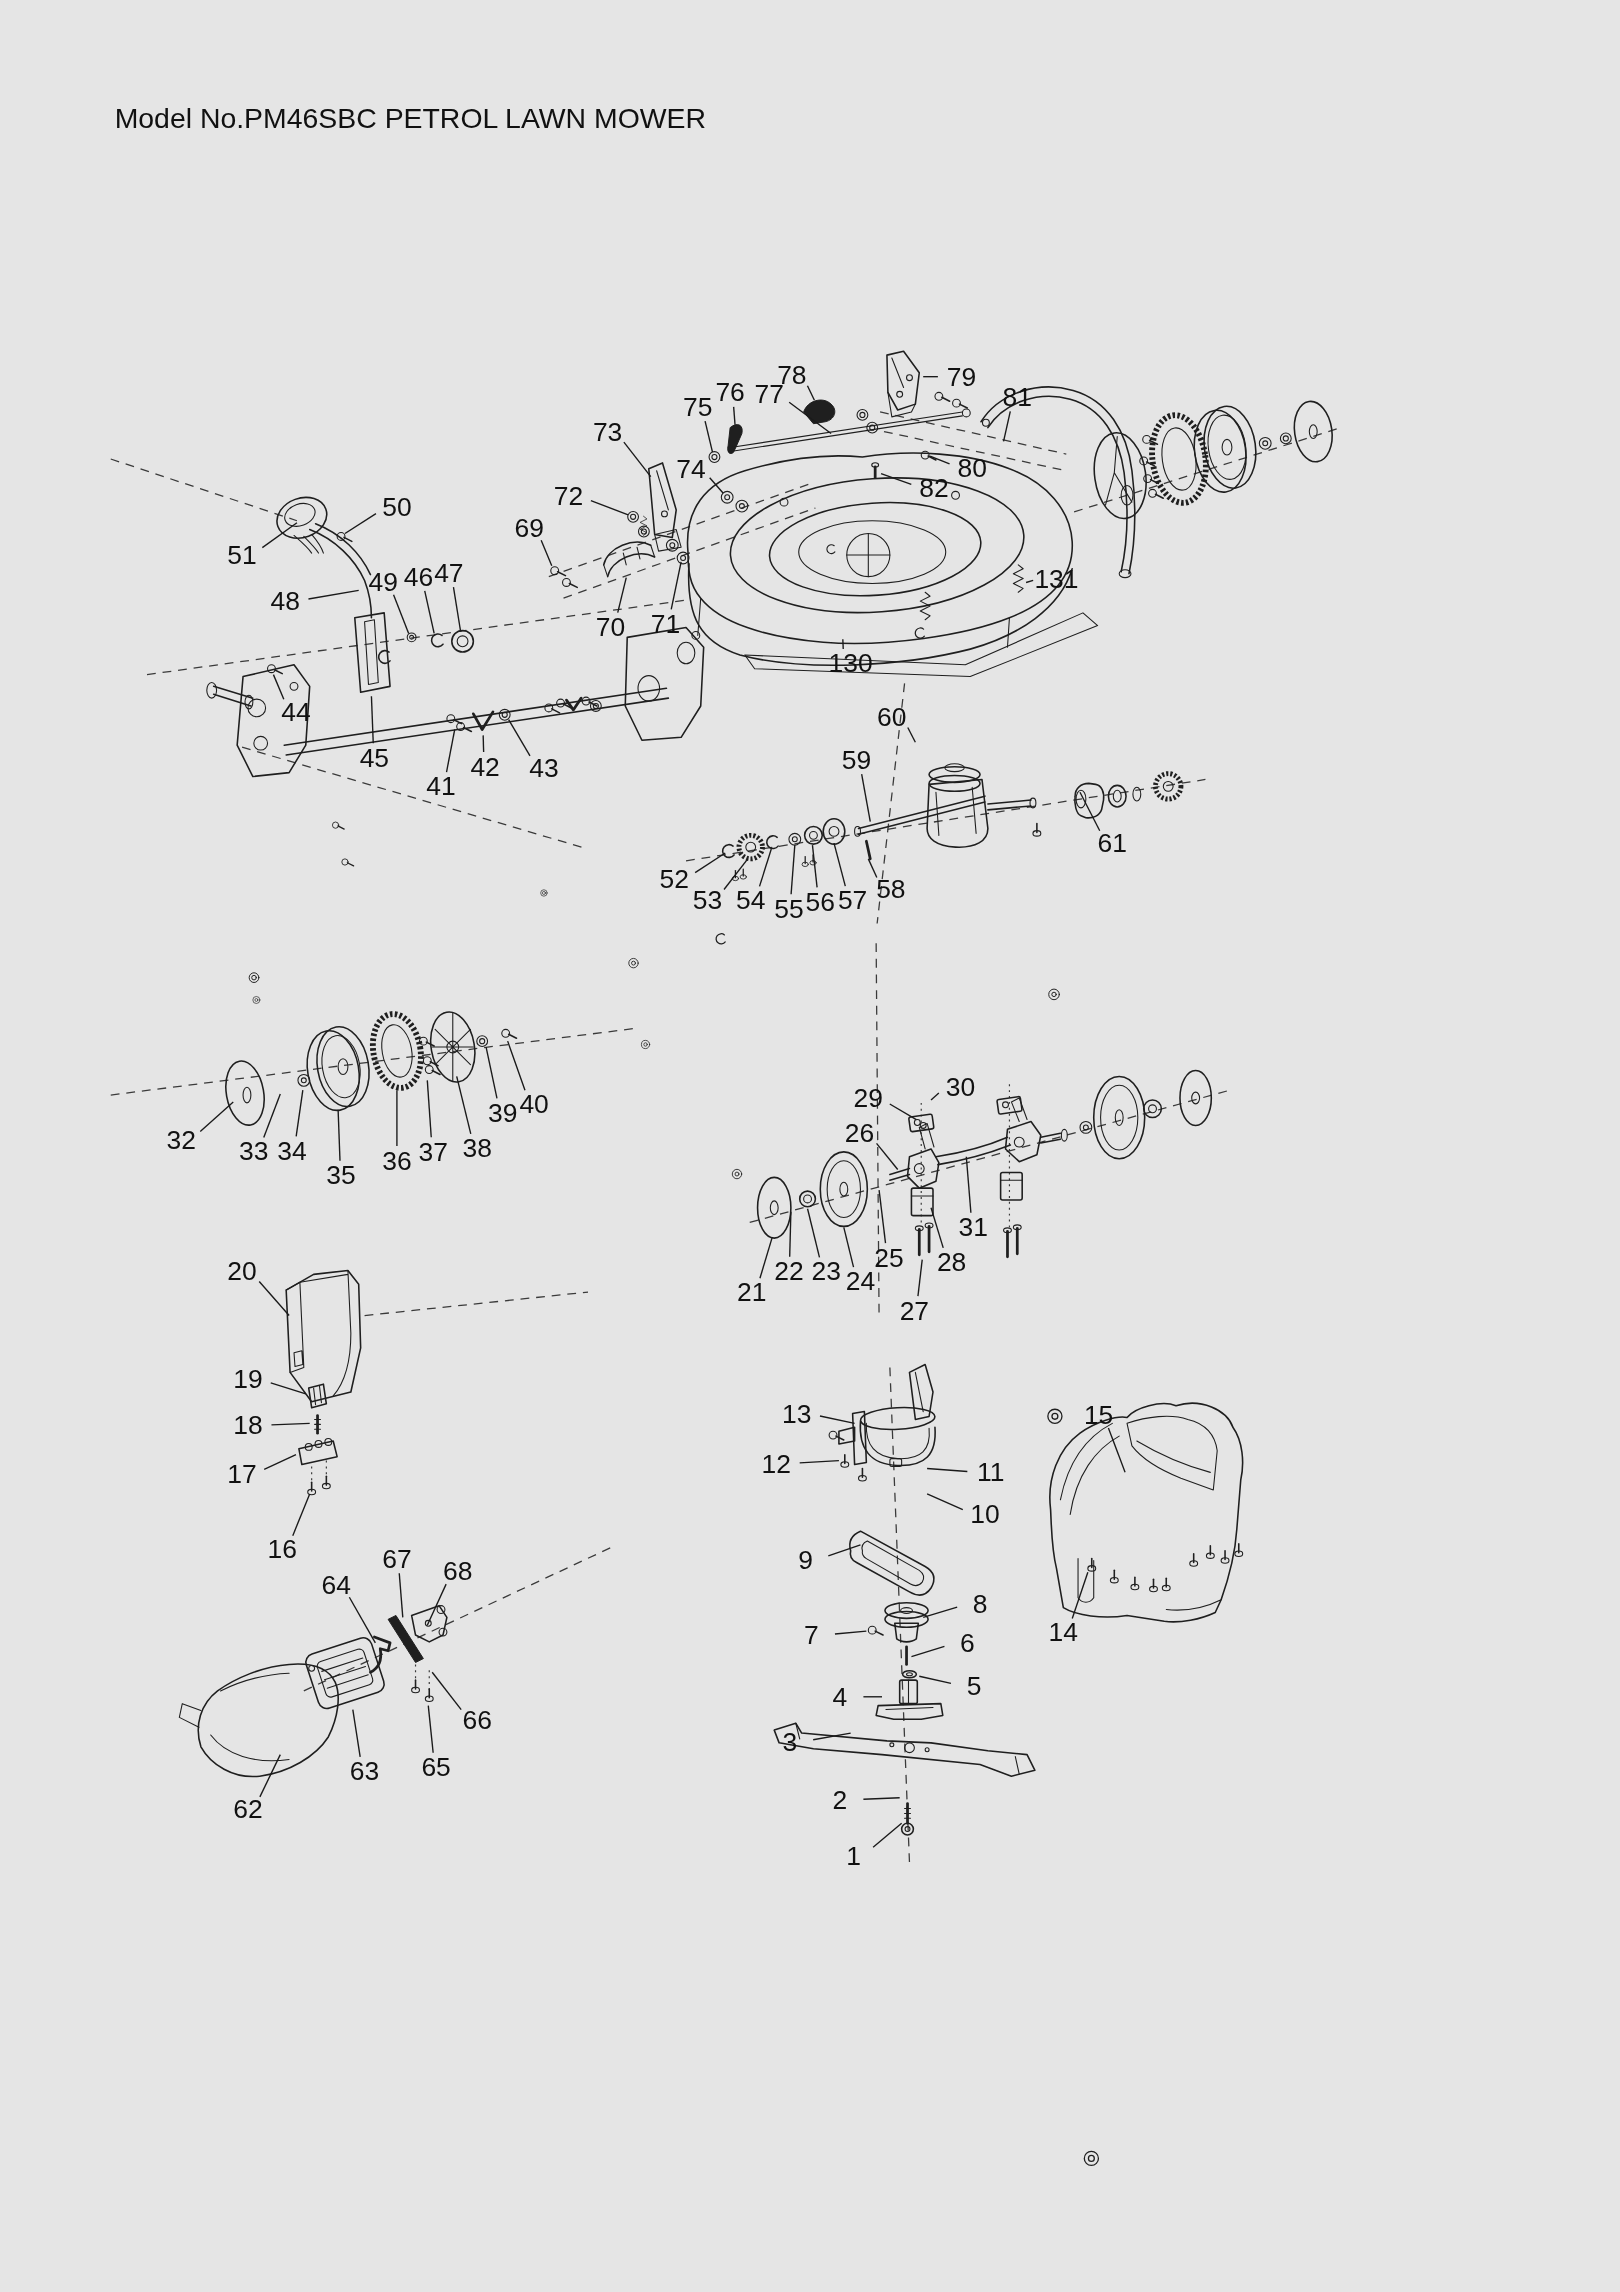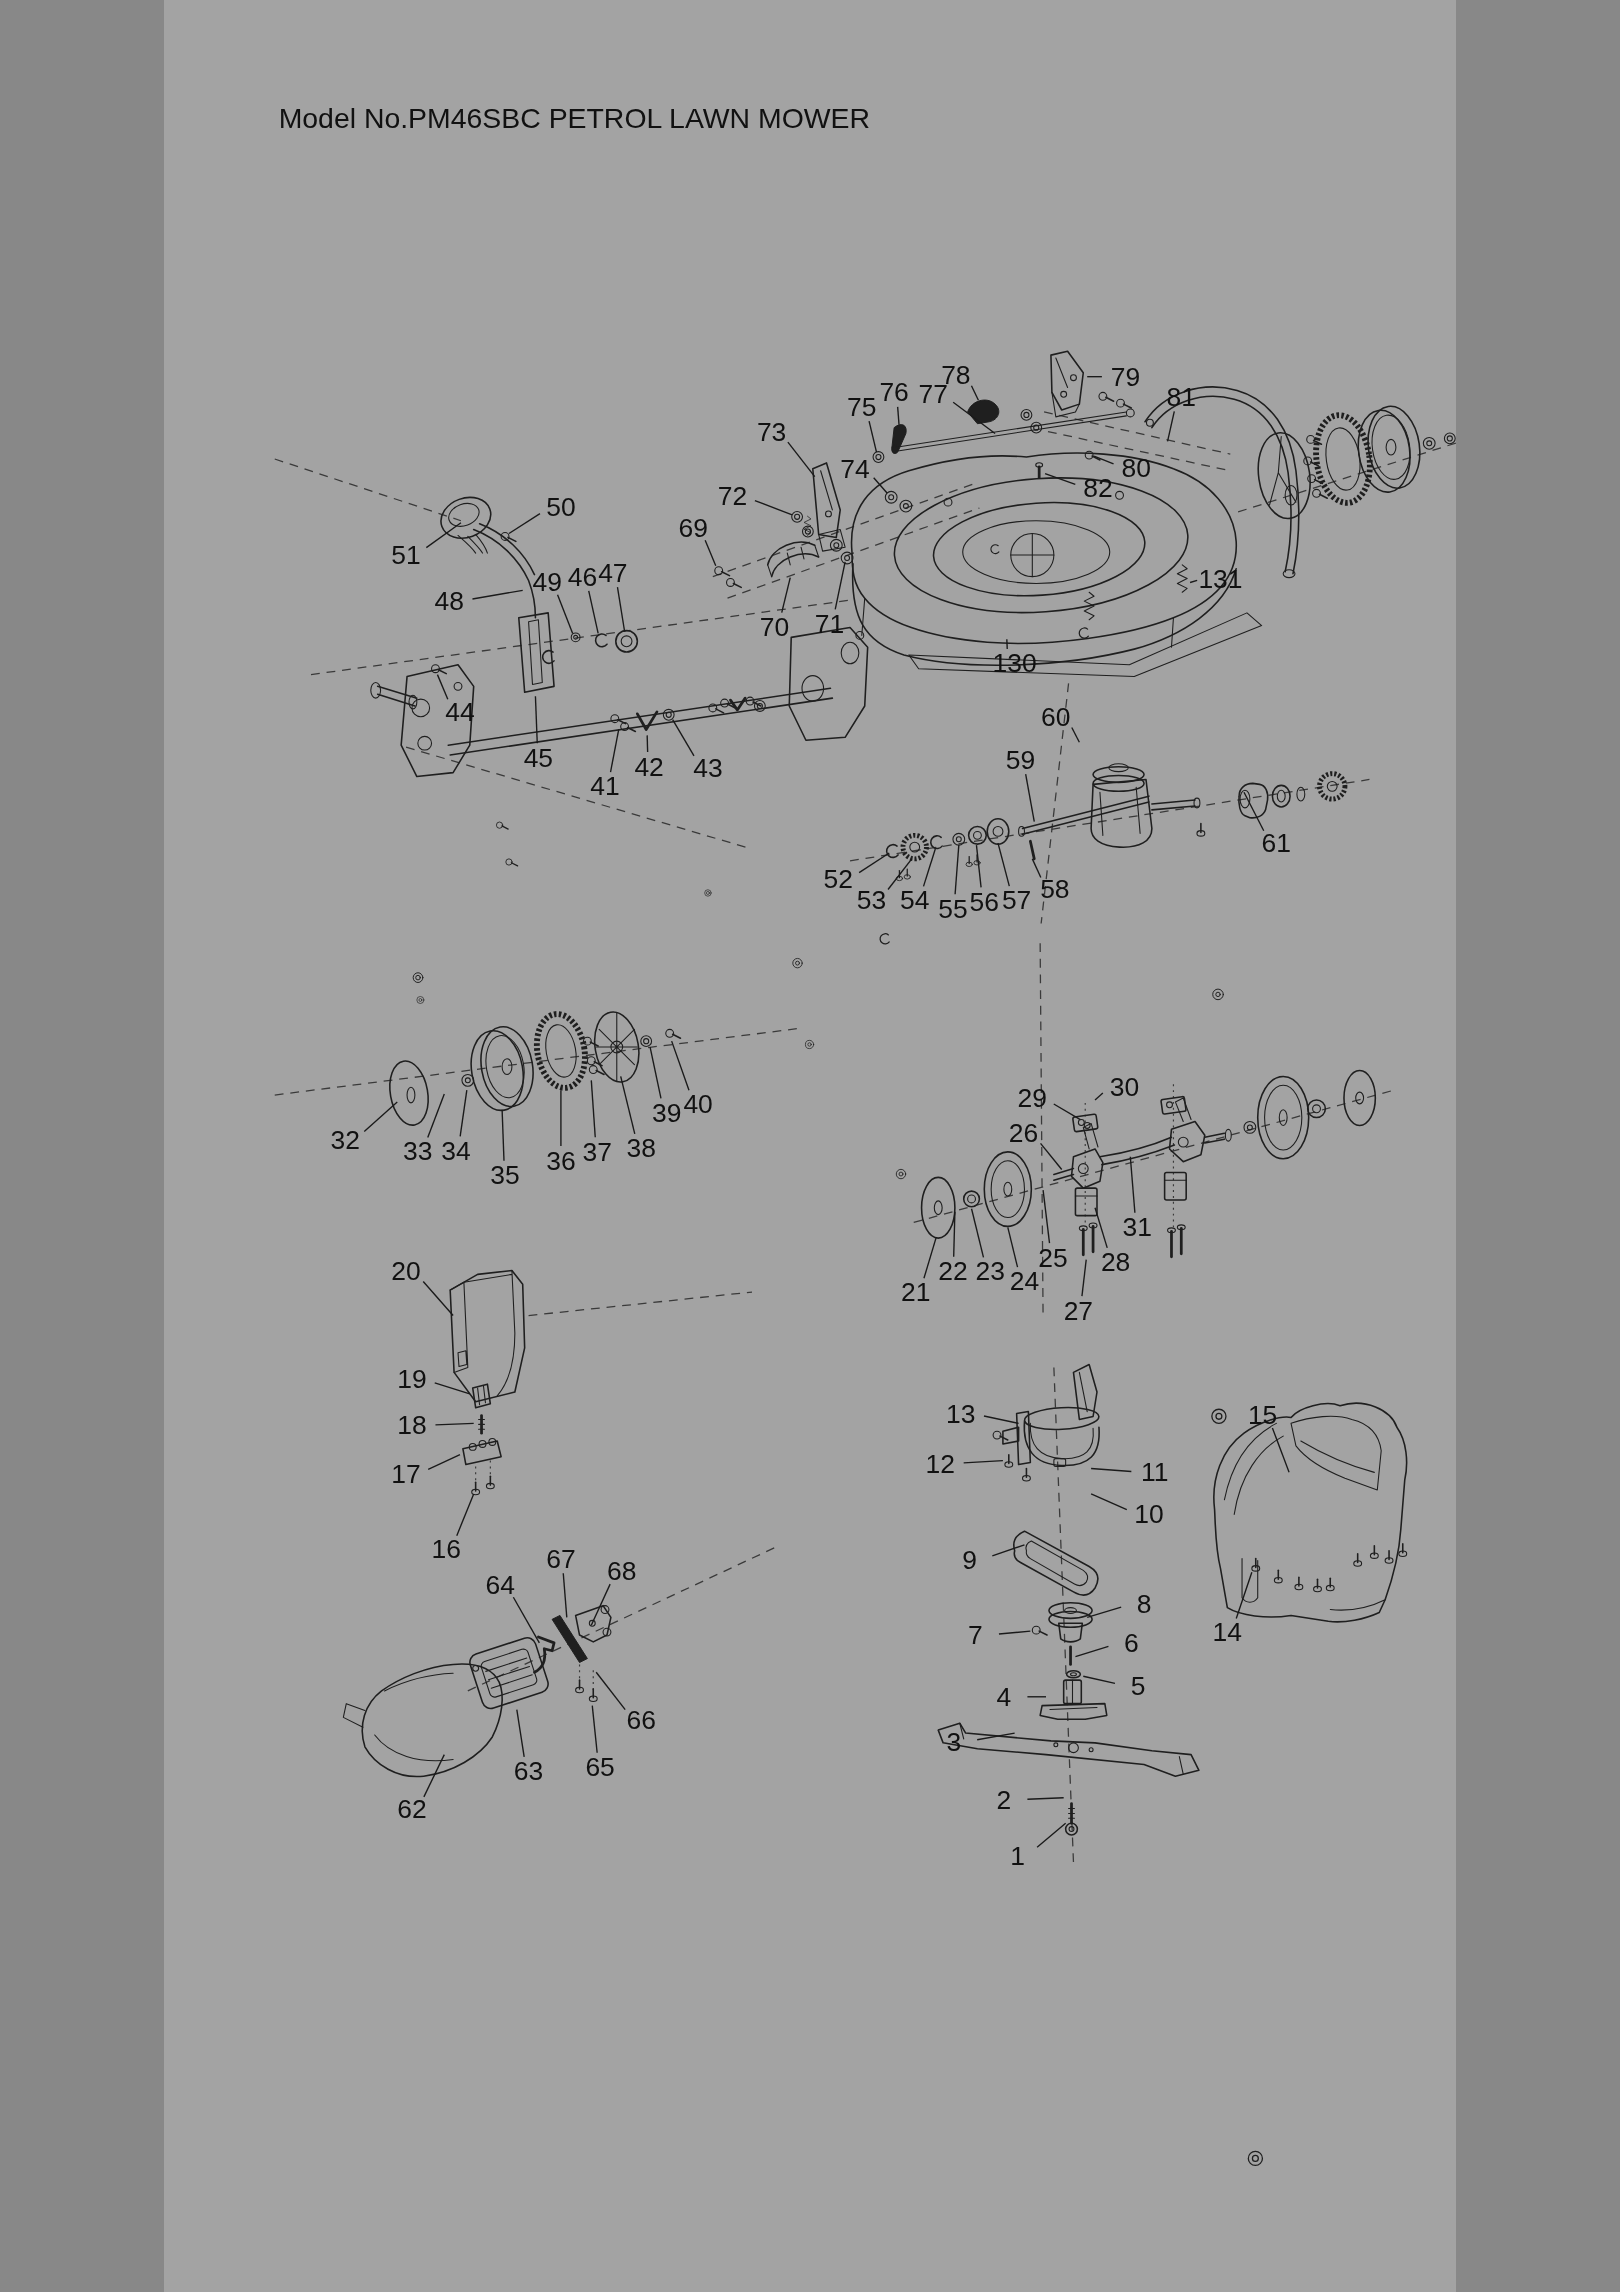--- a/index.html
+++ b/index.html
@@ -1,16 +1,16 @@
 <!DOCTYPE html>
 <html><head>
 <meta charset="utf-8">
 <style>
   html,body{margin:0;padding:0;background:#888;}
-  .page{width:1292px;height:2293px;background:#a3a3a3;position:relative;margin:0 auto;
+  .page{width:1620px;height:2293px;background:#e5e5e5;position:relative;margin:0 auto;
         font-family:"Liberation Sans",sans-serif;overflow:hidden;}
   svg{display:block}
   .ln{fill:none;stroke:#1f1f1f;stroke-width:1.6;stroke-linecap:round;stroke-linejoin:round}
   .thin{fill:none;stroke:#1f1f1f;stroke-width:1.1;stroke-linecap:round;stroke-linejoin:round}
   .thick{fill:none;stroke:#1f1f1f;stroke-width:2.8;stroke-linecap:round;stroke-linejoin:round}
   .dk{fill:#1f1f1f;stroke:#1f1f1f;stroke-width:1}
   .gear{fill:none;stroke:#1f1f1f;stroke-width:6;stroke-dasharray:2.6 2.3}
   .gearsm{fill:none;stroke:#1f1f1f;stroke-width:5;stroke-dasharray:2.2 2}
   .axis{fill:none;stroke:#3a3a3a;stroke-width:1.3;stroke-dasharray:9 7}
   .dots{fill:none;stroke:#3a3a3a;stroke-width:1.2;stroke-dasharray:2 4}

